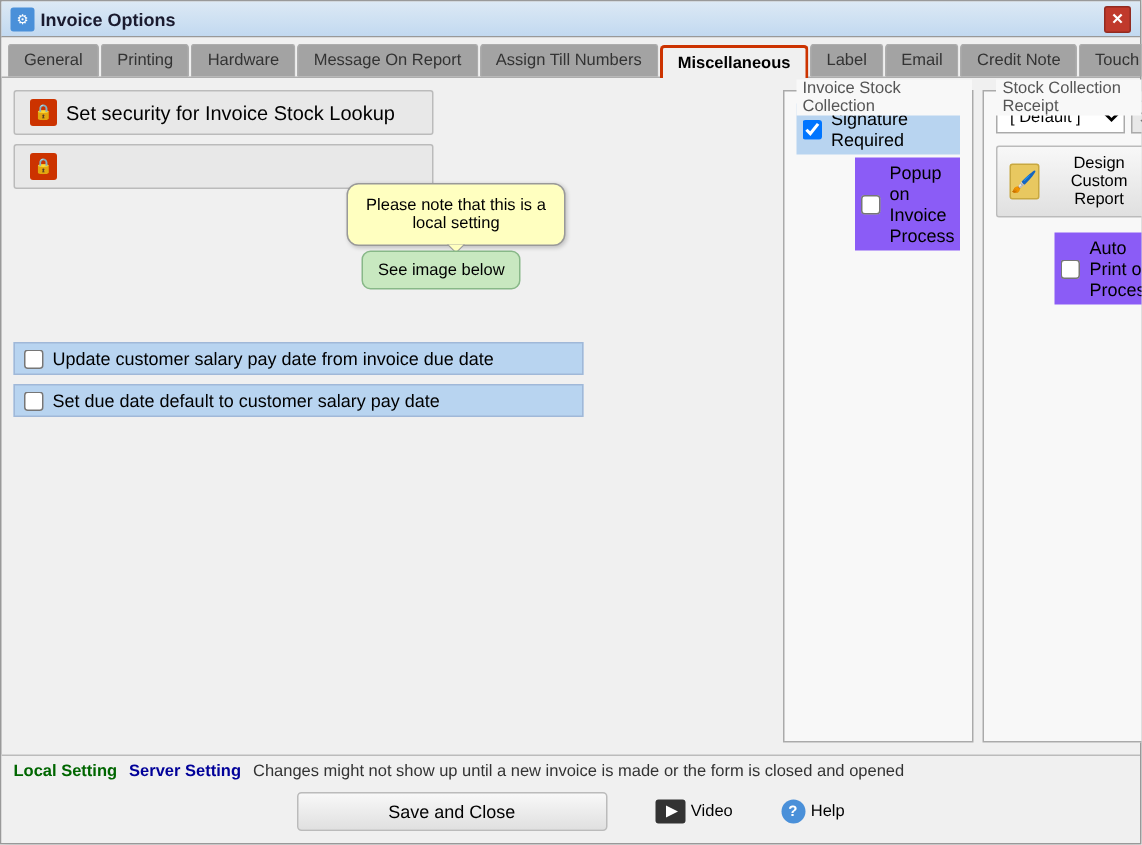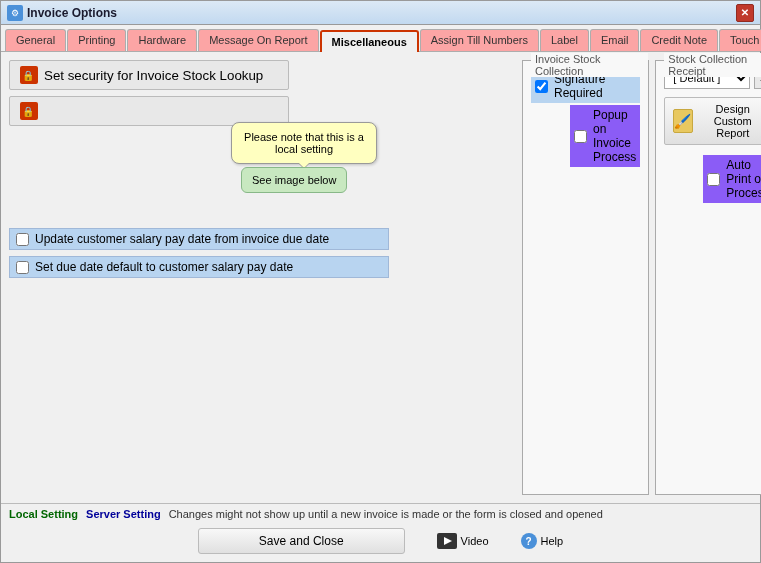--- a/index.html
+++ b/index.html
@@ -71,21 +71,21 @@
       display: flex;
       background: #f0f0f0;
       border-bottom: 1px solid #adadad;
       padding: 4px 4px 0 4px;
       gap: 1px;
     }
     .tab {
       padding: 4px 10px;
       border: 1px solid #adadad;
       border-bottom: none;
-      background: #fca5a5;
+      background: #a3a3a3;
       cursor: pointer;
       font-size: 11px;
       color: #333;
       border-radius: 3px 3px 0 0;
       white-space: nowrap;
     }
     .tab.active {
       background: #f0f0f0;
       border: 2px solid #cc3300;
       border-bottom: none;
@@ -356,22 +356,22 @@
       <span class="title-text">Invoice Options</span>
     </div>
     <div class="close-btn">✕</div>
   </div>
 
   <div class="tabs-bar">
     <div class="tab">General</div>
     <div class="tab">Printing</div>
     <div class="tab">Hardware</div>
     <div class="tab">Message On Report</div>
+    <div class="tab">Assign Till Numbers</div>
     <div class="tab active">Miscellaneous</div>
-    <div class="tab">Assign Till Numbers</div>
     <div class="tab">Label</div>
     <div class="tab">Email</div>
     <div class="tab">Credit Note</div>
     <div class="tab">Touch Invoice</div>
   </div>
 
   <div class="content-area">
 
     <div class="left-panel">
       <button class="security-btn">

